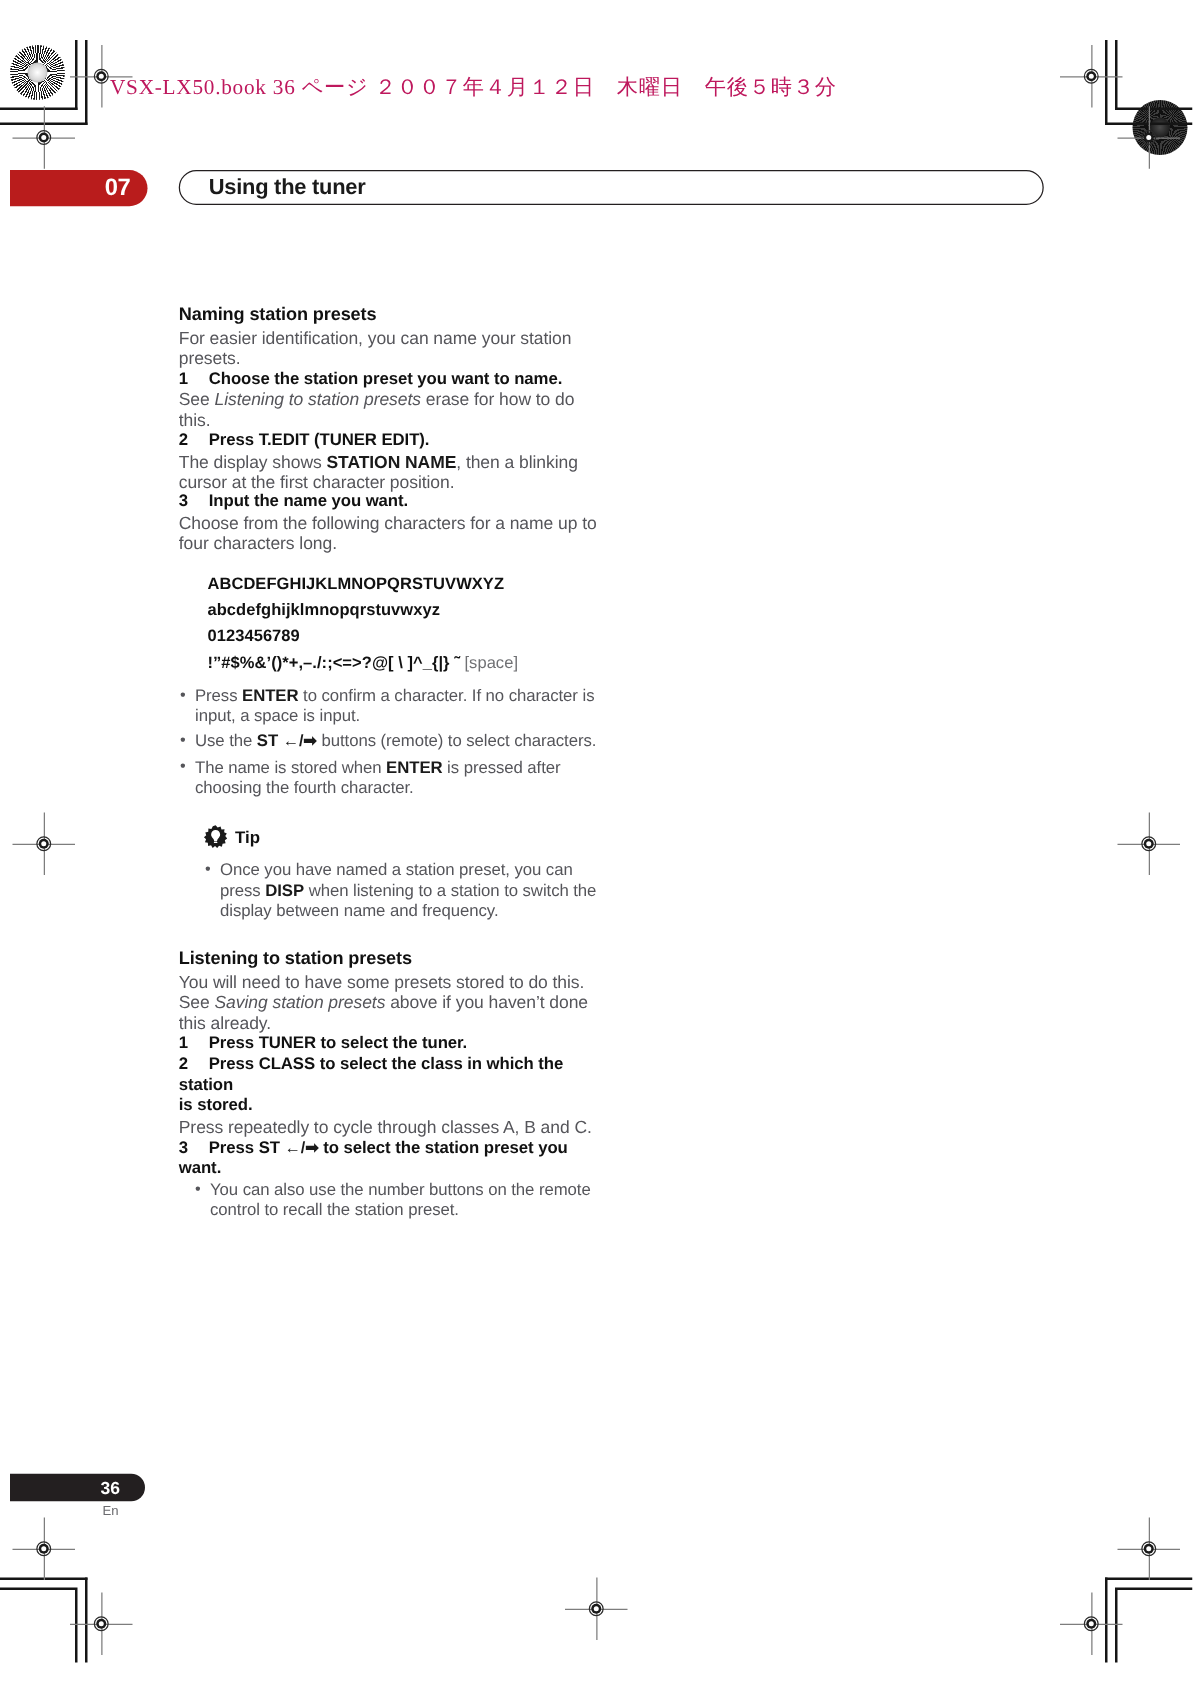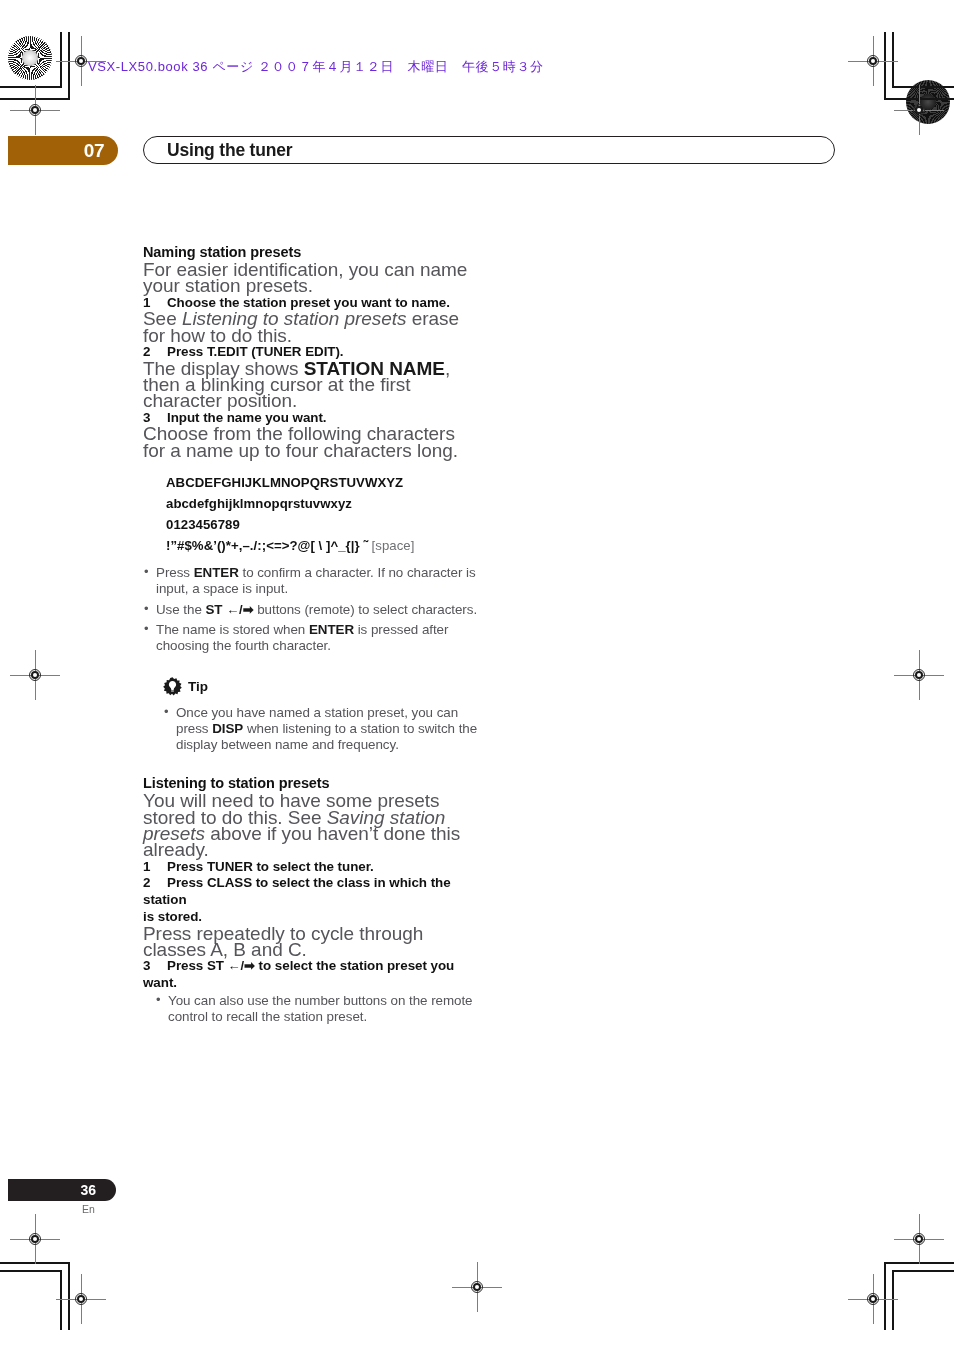--- a/index.html
+++ b/index.html
@@ -79,35 +79,35 @@
     border-radius: 50%;
   }
 
   .cropline { position: absolute; background: #151515; }
 
   
   .jp-header {
     position: absolute;
     left: 88px;
     top: 58px;
-    font-size: 13px;
-    color: #6d28d9;
+    font-size: 17px;
+    color: #be185d;
     letter-spacing: 0.6px;
     white-space: nowrap;
-    font-family: Liberation Sans, sans-serif;
+    font-family: Liberation Serif, serif;
   }
 
   
   .chapter-tab {
     position: absolute;
     left: 8px;
     top: 136px;
     width: 110px;
     height: 29px;
-    background: #a16207;
+    background: #b91c1c;
     border-radius: 0 15px 15px 0;
   }
   .chapter-num {
     position: absolute;
     right: 14px;
     top: 50%;
     transform: translateY(-50%);
     color: #ffffff;
     font-weight: bold;
     font-size: 19px;
@@ -146,21 +146,21 @@
   h2.sect {
     margin: 0 0 2px 0;
     font-size: 14.5px;
     font-weight: bold;
     color: #111111;
     letter-spacing: -0.1px;
   }
 
   p.body {
     margin: 0;
-    font-size: 19px;
+    font-size: 14px;
     line-height: 16.3px;
     color: #55555a;
     letter-spacing: -0.05px;
   }
   p.body .b { font-weight: bold; color: #1a1a1a; }
   p.body i { font-style: italic; }
 
   .step {
   }
   .step-head {

